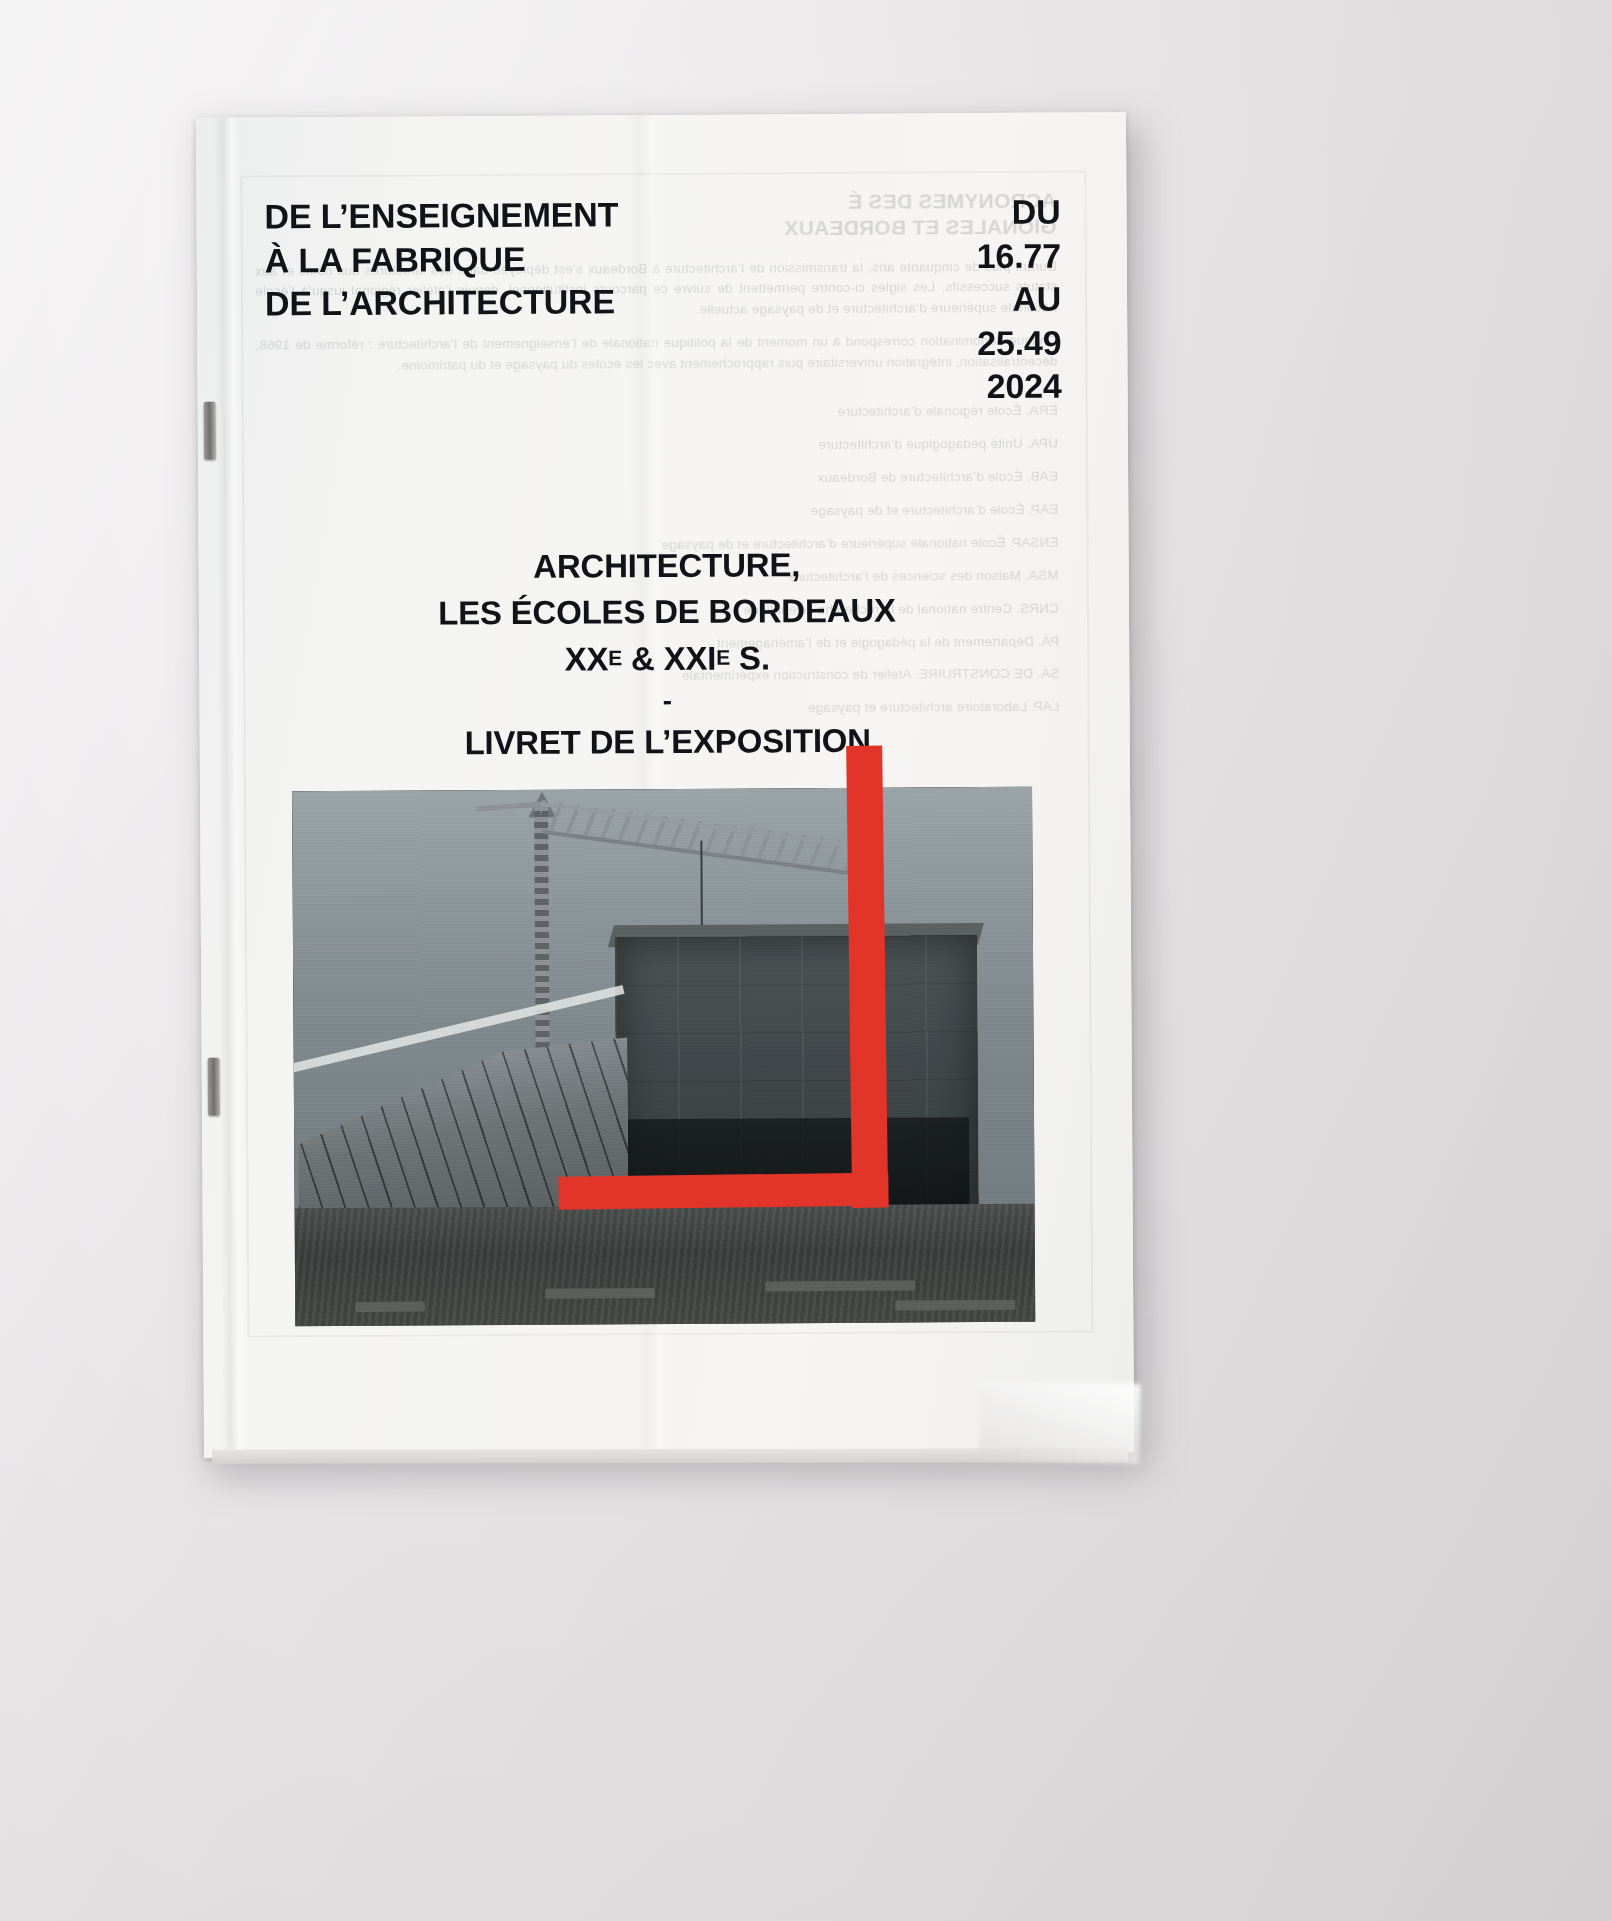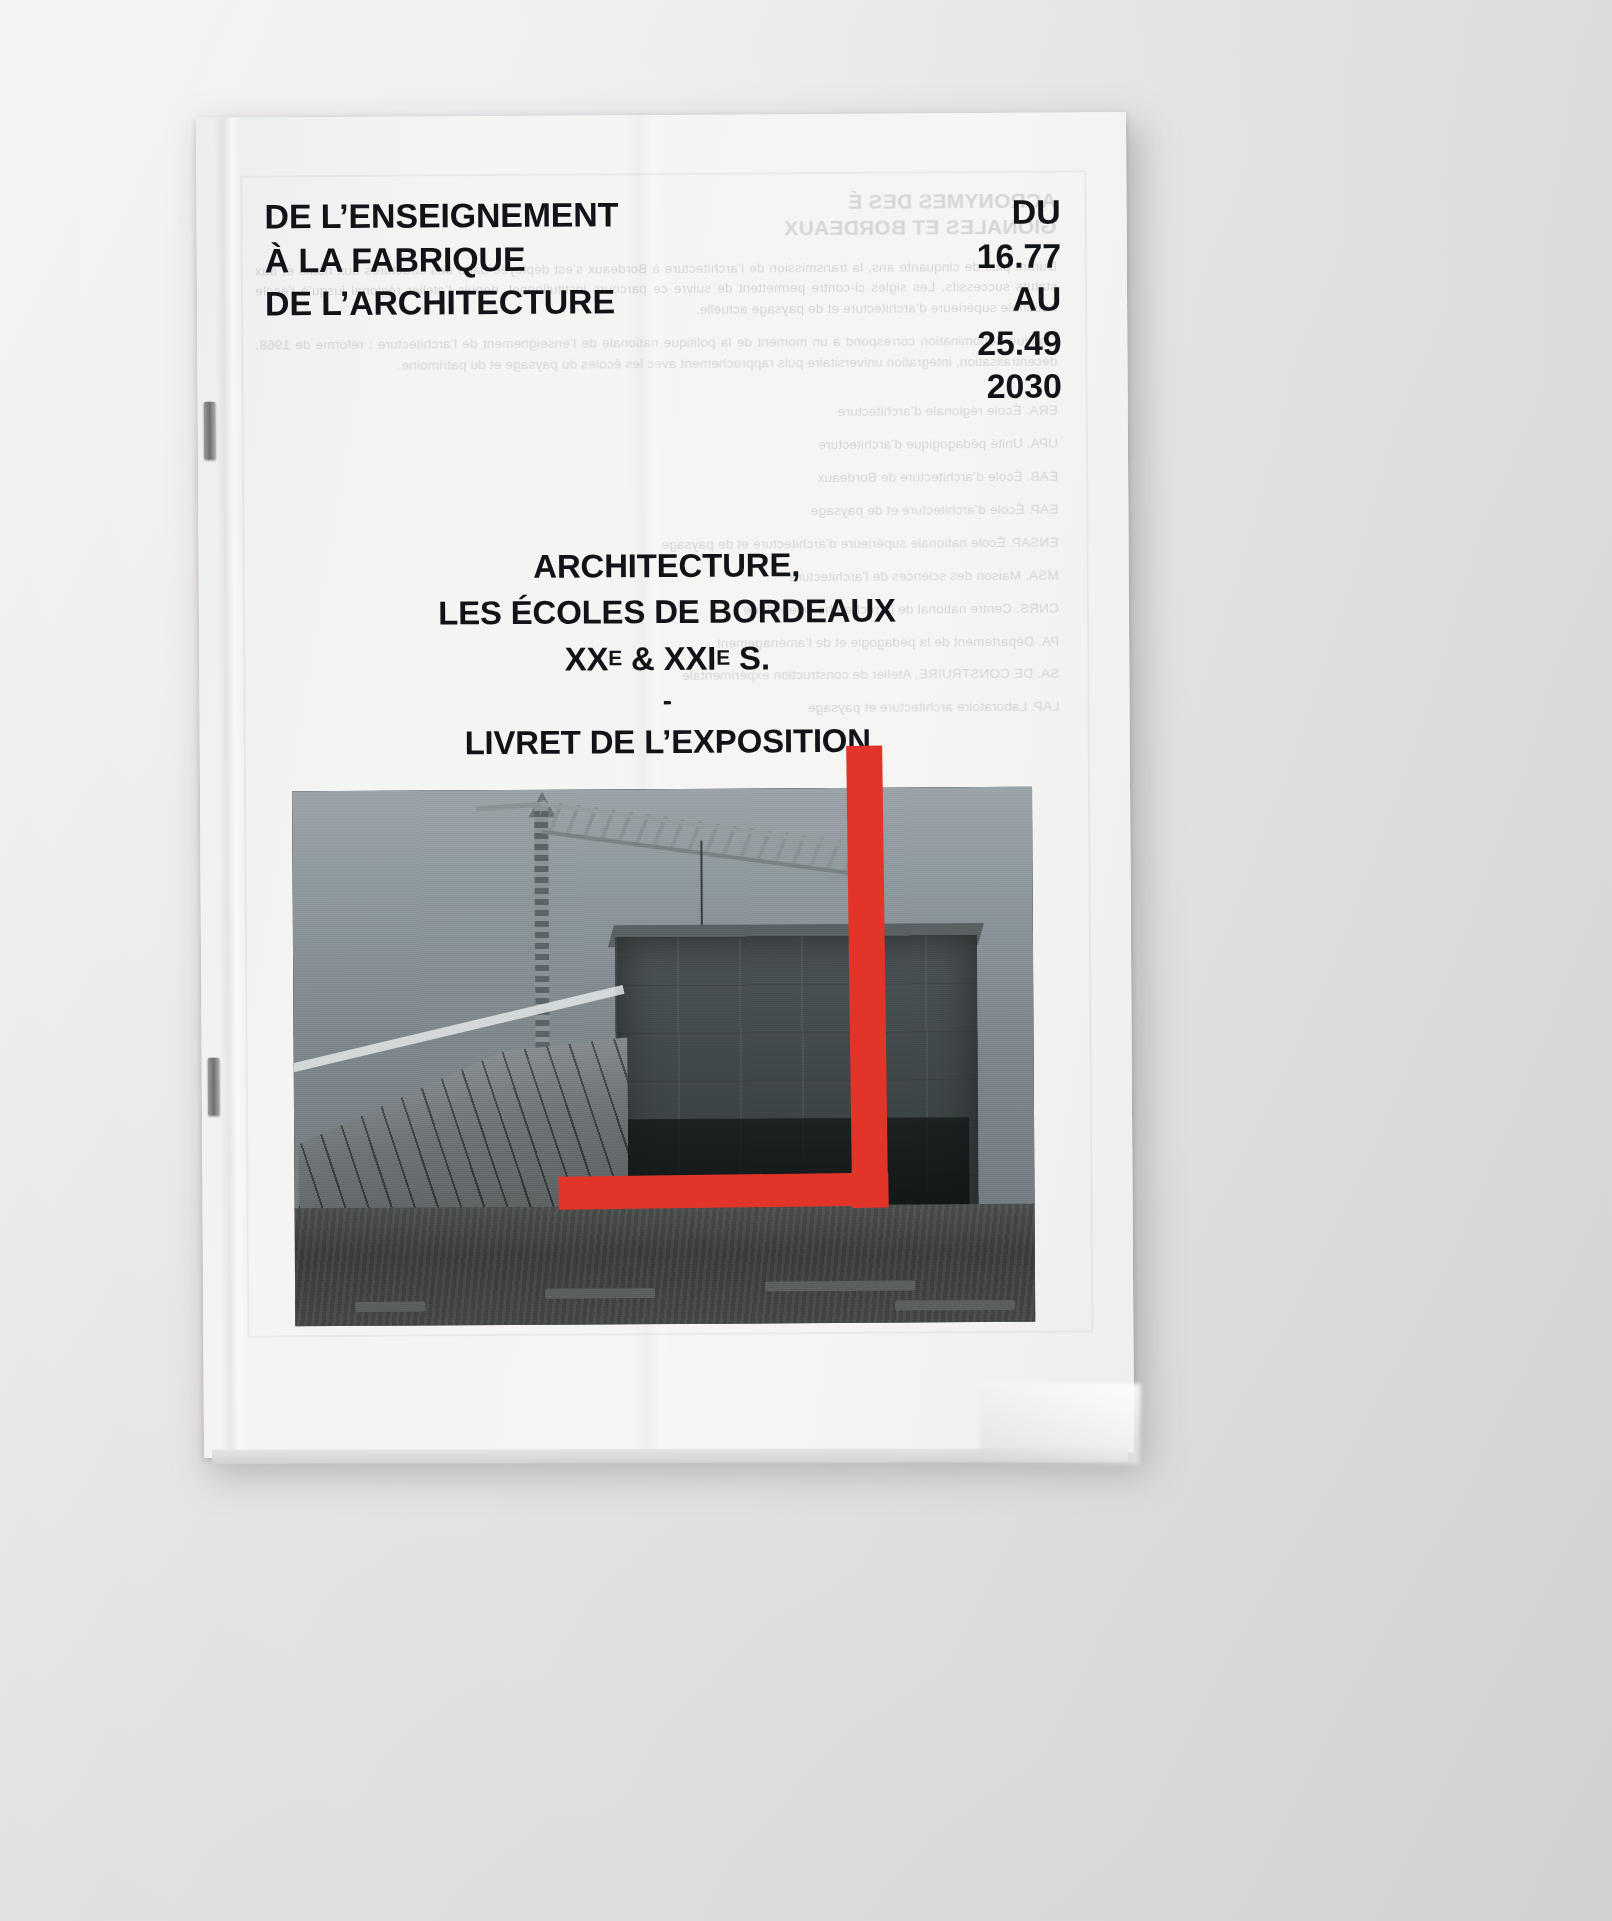--- a/index.html
+++ b/index.html
@@ -427,21 +427,21 @@
       <div class="head-title">
         <div>DE L’ENSEIGNEMENT</div>
         <div>À LA FABRIQUE</div>
         <div>DE L’ARCHITECTURE</div>
       </div>
       <div class="head-dates">
         <div>DU</div>
         <div>16.77</div>
         <div>AU</div>
         <div>25.49</div>
-        <div>2030</div>
+        <div>2024</div>
       </div>
     </div>
 
     <div class="subtitle">
       <div>ARCHITECTURE,</div>
       <div>LES ÉCOLES DE BORDEAUX</div>
       <div>
         <span>XX</span><span class="sup">E</span><span> &amp; </span><span>XXI</span><span class="sup">E</span><span> S.</span>
       </div>
     </div>

